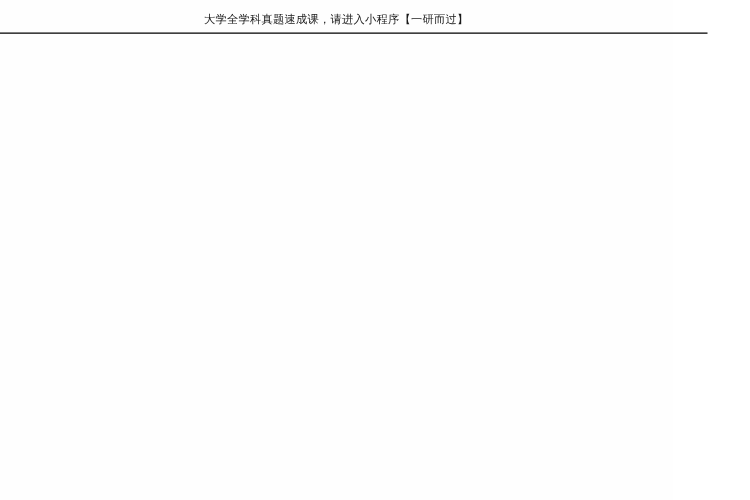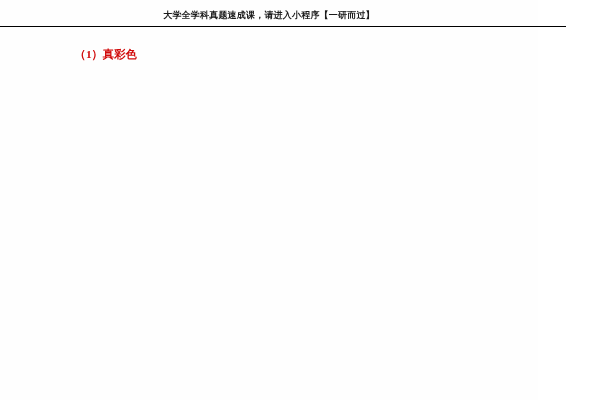--- a/index.html
+++ b/index.html
@@ -13,21 +13,20 @@
     overflow: hidden;
     font-family: "Liberation Serif", "DejaVu Serif", serif;
     color: #cc0000;
   }
   .page {
     position: relative;
     width: 538px;
     height: 400px;
     background: #fefefe;
     box-sizing: border-box;
-    font-weight: bold;
   }
   .header {
     text-align: center;
     font-size: 9px;
     color: #1a1a1a;
     padding-top: 9px;
     padding-bottom: 4px;
     letter-spacing: 0.2px;
     font-family: "Liberation Serif", "DejaVu Serif", serif;
   }
@@ -63,16 +62,15 @@
 </style>
 </head>
 <body>
 
 <div class="page">
 
   <div class="header">大学全学科真题速成课，请进入小程序【一研而过】</div>
   <div class="header-rule"></div>
 
   <div class="body-area">
-    <p class="heading-sub">（1）真彩色</p>
   </div>
 
 </div>
 
 </body></html>

